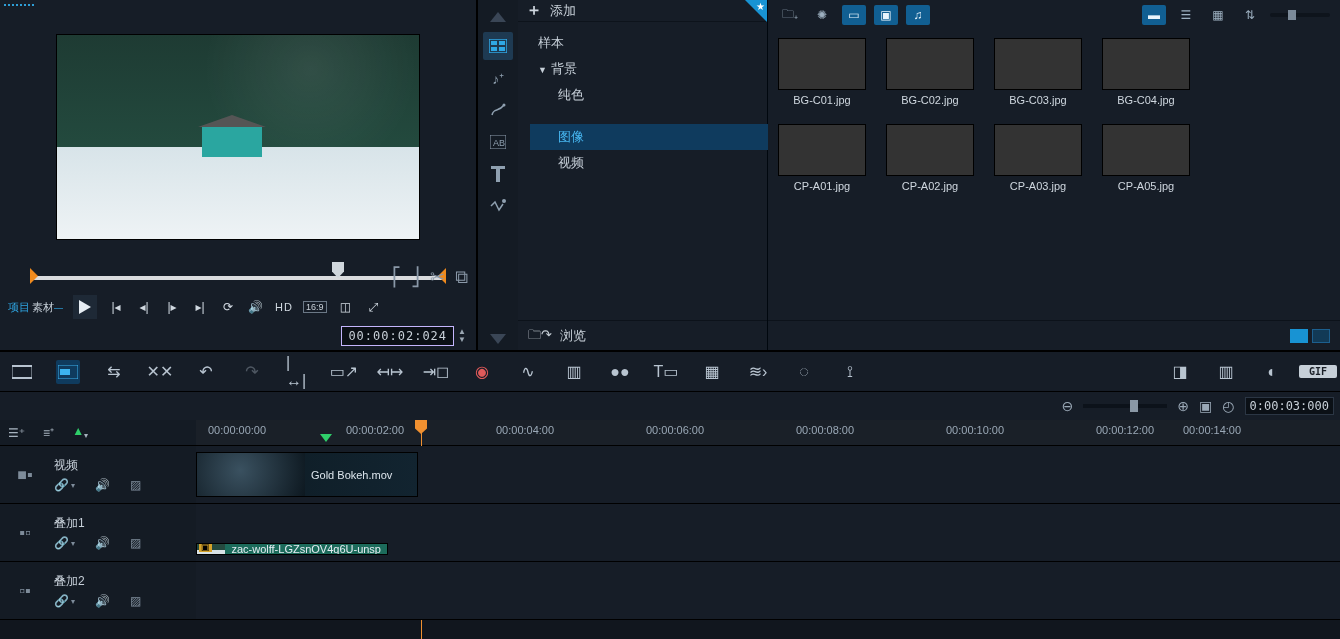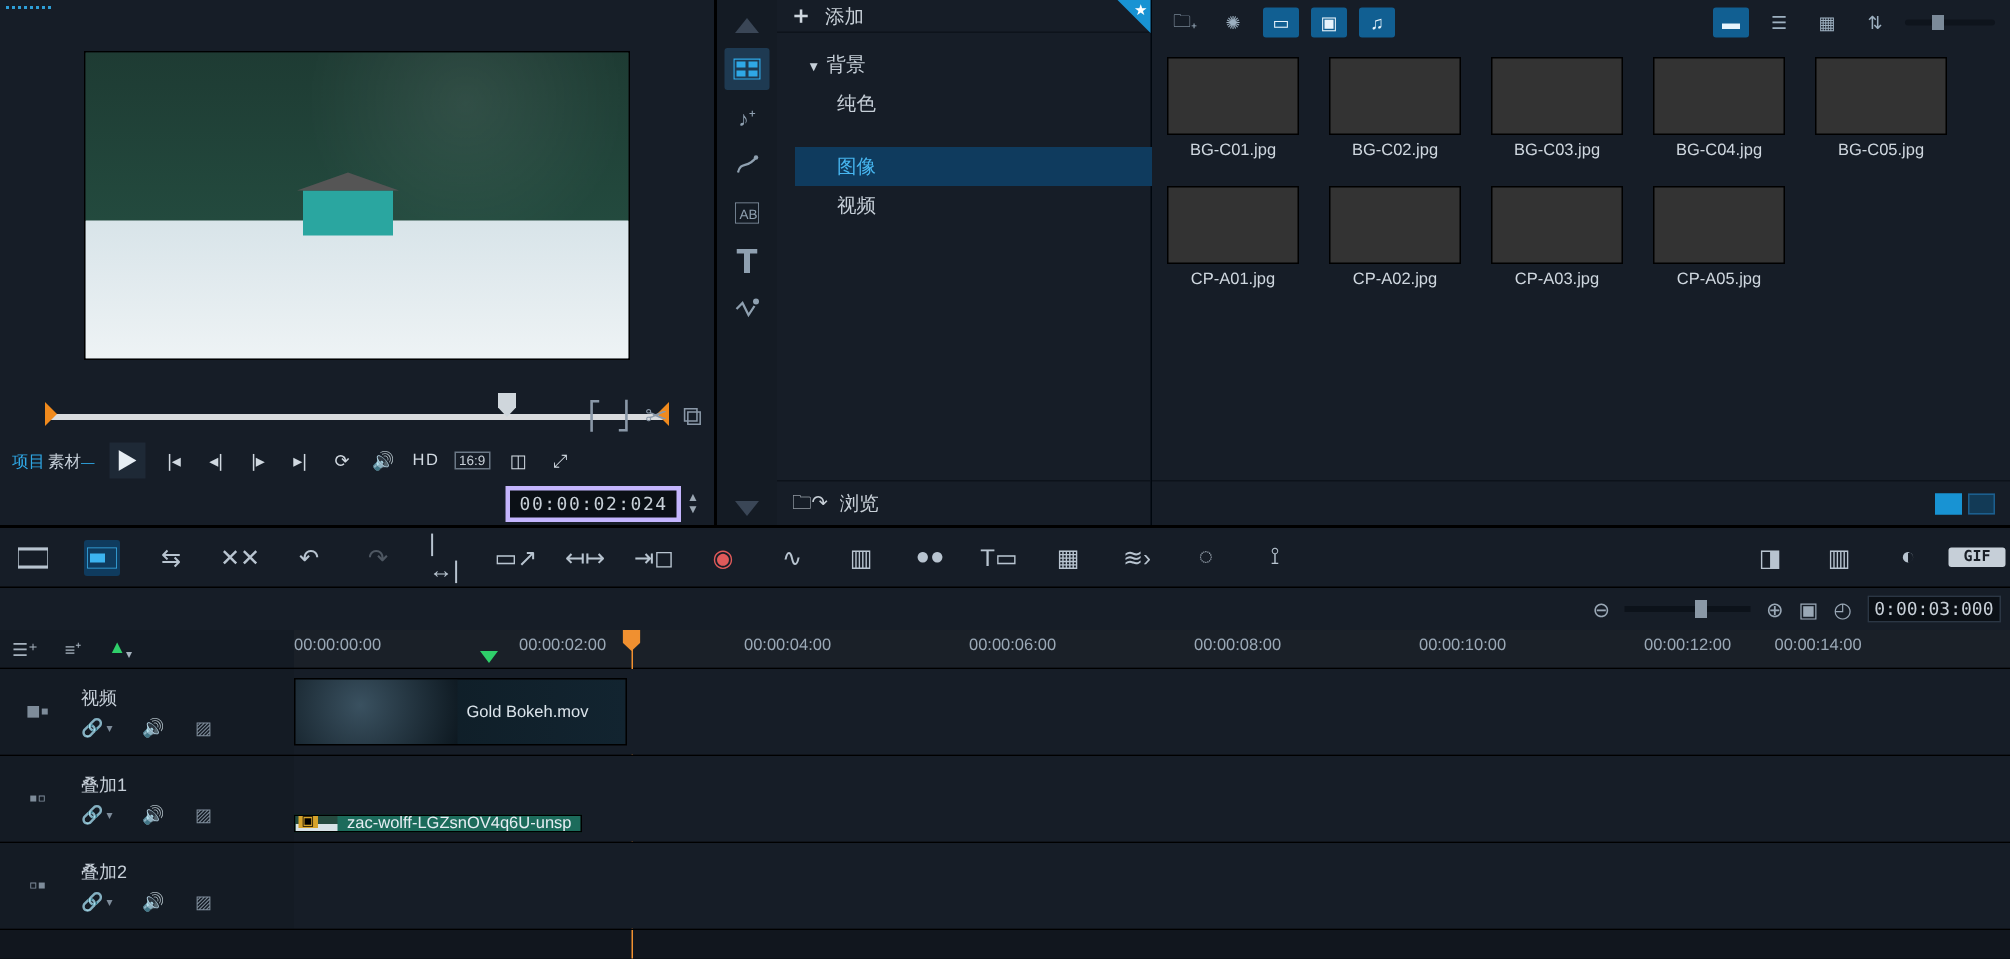--- a/index.html
+++ b/index.html
@@ -33,21 +33,21 @@
   .ctl-col { display:flex; flex-direction:row; font-size:11px; gap:2px; color:#c6cfd8;}
   .ctl-col .lnk { cursor:pointer; }
   .ctl-col .lnk.active { color:#2fa8e6;}
   .ctl-col .minus { color:#2fa8e6; font-size:9px; }
   .ctl-btn { width:18px; height:18px; display:flex; align-items:center; justify-content:center; color:#d0d8e0; font-size:12px;}
   .play { width:24px; height:24px; background:#1e2936; display:flex; align-items:center; justify-content:center;}
   .play svg{fill:#e6edf3;}
   .hd { font-size:11px; letter-spacing:1px;}
   .ratio-box { font-size:9px; border:1px solid #6b7886; padding:0 2px;}
   .timecode-row { height:28px; display:flex; justify-content:flex-end; align-items:center; padding-right:10px; gap:4px;}
-  .timecode { background:#0b1016; border:3px solid #c4b5fd; padding:2px 6px; font-family:monospace; font-size:12px; letter-spacing:1px;}
+  .timecode { background:#0b1016; border:1px solid #c4b5fd; padding:2px 6px; font-family:monospace; font-size:12px; letter-spacing:1px;}
   .tc-arrows { display:flex; flex-direction:column; font-size:8px; color:#9aa6b2; line-height:8px;}
 
   
   .library { flex:1; display:flex; flex-direction:column; background:#161d27; position:relative;}
   .lib-top { height:22px; display:flex; align-items:center; padding:0 8px; gap:8px; border-bottom:1px solid #0d131b;}
   .lib-top .star-tab { position:absolute; right:0; top:0; width:0; height:0; border-left:22px solid transparent; border-top:22px solid #1893d3;}
   .lib-top .star-tab::after{content:"★"; position:absolute; right:2px; top:-21px; font-size:10px; color:#fff;}
   .lib-body { flex:1; display:flex; min-height:0;}
   .lib-rail { width:40px; background:#141b24; display:flex; flex-direction:column; align-items:center; padding-top:6px; gap:4px;}
   .rail-btn { width:30px; height:28px; display:flex; align-items:center; justify-content:center; color:#8fa0b0; border-radius:2px; font-size:14px;}
@@ -250,20 +250,21 @@
             </div>
         </div>
 
         <div style="width:250px;display:flex;flex-direction:column;border-right:1px solid #00070e;">
           <div class="lib-top" style="position:relative;">
             <span style="color:#cfd7df;font-weight:bold;">＋</span>
             <span style="font-size:13px;">添加</span>
             <div class="star-tab"></div>
           </div>
           <div class="lib-tree">
+            <div class="tree-item">样本</div>
             <div class="tree-item"><span class="tree-caret">▼</span><span>背景</span></div>
             <div class="tree-item tree-child">纯色</div>
             <div class="tree-item tree-child sel">图像</div>
             <div class="tree-item tree-child">视频</div>
           </div>
           <div style="flex:1"></div>
           <div class="lib-bottom" style="border-top:1px solid #0c121a;">
             <div class="browse">
               <span>🗀↷</span>
               <span>浏览</span>
@@ -300,24 +301,20 @@
                   <div class="img bg-c02"></div>
                   <div class="lbl">BG-C02.jpg</div>
                 </div>
                 <div class="thumb">
                   <div class="img bg-c03"></div>
                   <div class="lbl">BG-C03.jpg</div>
                 </div>
                 <div class="thumb">
                   <div class="img bg-c04"></div>
                   <div class="lbl">BG-C04.jpg</div>
-                </div>
-                <div class="thumb">
-                  <div class="img bg-c05"></div>
-                  <div class="lbl">BG-C05.jpg</div>
                 </div>
               </div>
             <div class="grid-row" id="grid-row-2">
                 <div class="thumb">
                   <div class="img cp-a01"></div>
                   <div class="lbl">CP-A01.jpg</div>
                 </div>
                 <div class="thumb">
                   <div class="img cp-a02"></div>
                   <div class="lbl">CP-A02.jpg</div>
@@ -409,21 +406,21 @@
     <div class="tl-head">
       <div class="tl-head-left">
         <span class="mini">☰⁺</span>
         <span class="mini">≡⁺</span>
         <span class="mini mkr">▲<sub style="font-size:8px;color:#a6b2be">▾</sub></span>
       </div>
       <div class="ruler" id="ruler">
         <div class="playhead-line" style="left:225px;"></div>
         <div class="playhead-top" style="left:219px;"></div>
         <div class="marker-top" style="left:124px;"></div>
-      <span class="tick" style="left: 0px;">00:00:00:00</span>
+      <span class="tick" style="left: 12px;">00:00:00:00</span>
           <span class="tick" style="left: 150px;">00:00:02:00</span>
           <span class="tick" style="left: 300px;">00:00:04:00</span>
           <span class="tick" style="left: 450px;">00:00:06:00</span>
           <span class="tick" style="left: 600px;">00:00:08:00</span>
           <span class="tick" style="left: 750px;">00:00:10:00</span>
           <span class="tick" style="left: 900px;">00:00:12:00</span>
           <span class="tick" style="left: 987px;">00:00:14:00</span>
         </div>
     </div>
     <div class="tracks">

